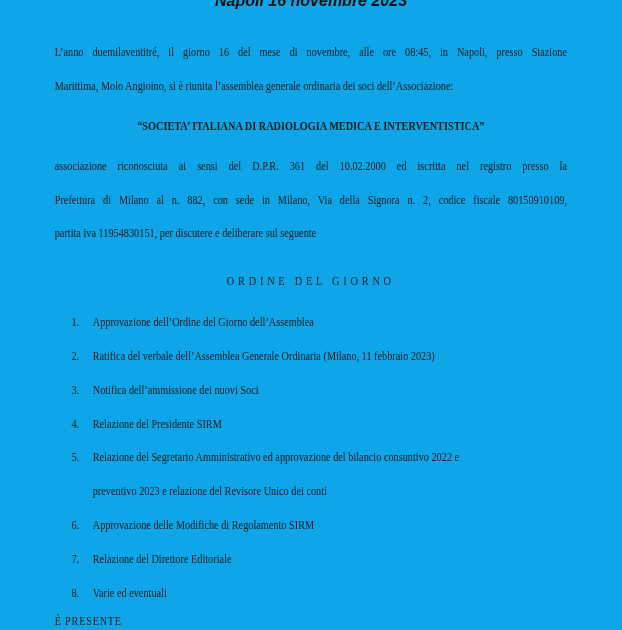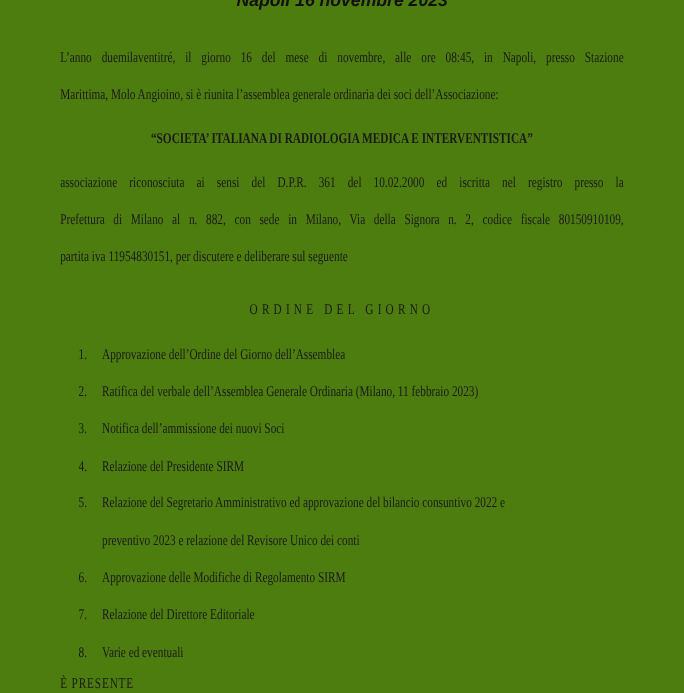--- a/index.html
+++ b/index.html
@@ -4,21 +4,21 @@
 <style>
   html, body {
     margin: 0;
     padding: 0;
     background: #ffffff;
   }
   .page {
     position: relative;
     width: 622px;
     height: 630px;
-    background: #4d7c0f;
+    background: #0ea5e9;
     overflow: hidden;
     font-family: "Liberation Serif", serif;
     color: #1a1a1a;
   }
   
   .date-heading {
     position: absolute;
     top: -9px;
     left: 0;
     width: 622px;

